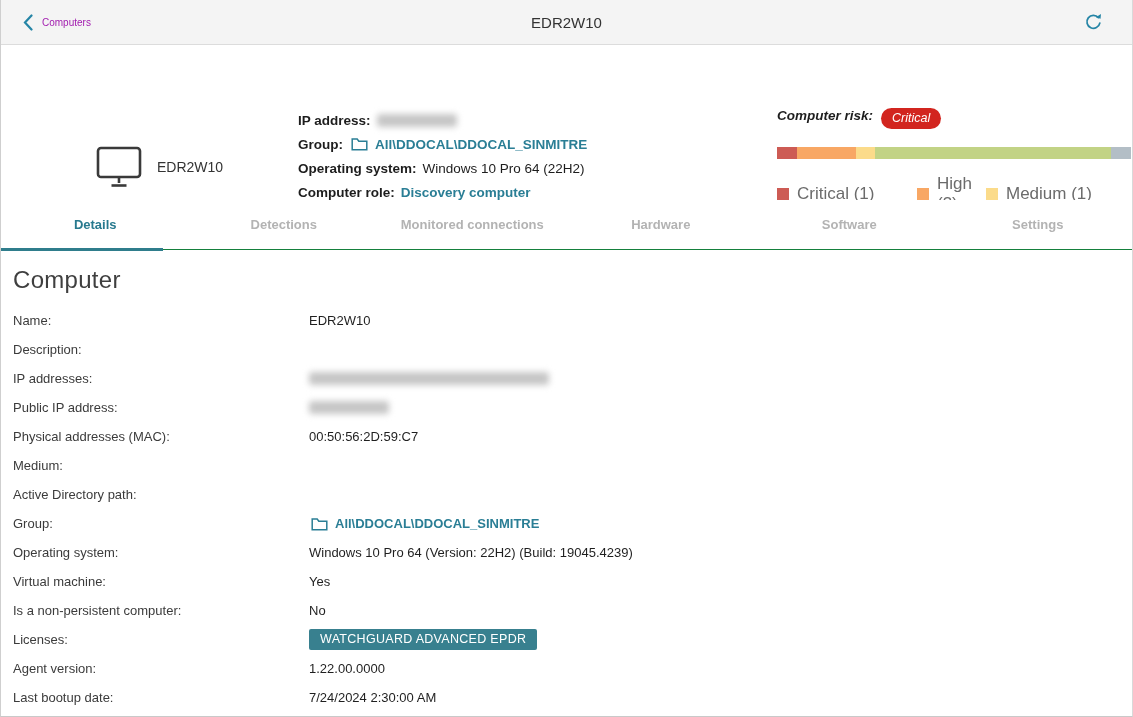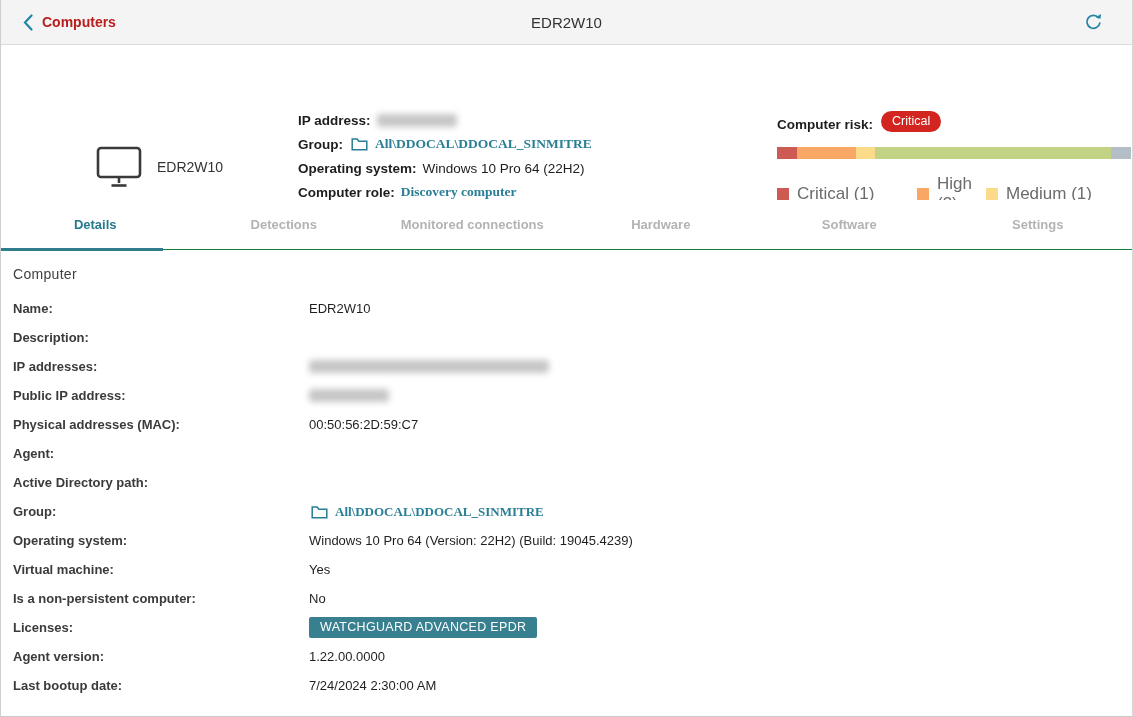--- a/index.html
+++ b/index.html
@@ -9,60 +9,60 @@
     position:relative; width:1133px; height:717px; background:#fff;
     border-left:1px solid #cfcfcf; border-right:1px solid #d9d9d9; border-bottom:1px solid #c9c9c9;
     overflow:hidden;
   }
   
   .topbar {
     position:relative; height:45px; background:#f4f4f4; border-bottom:1px solid #dcdcdc;
     display:flex; align-items:center;
   }
   .back-link { display:flex; align-items:center; gap:9px; margin-left:22px; cursor:pointer; }
-  .back-link span { color:#b91c1c; font-size:14px; font-weight:bold; }
+  .back-link span { color:#a21caf; font-size:10px; font-weight:normal; }
   .topbar-title {
     position:absolute; left:50%; top:50%; transform:translate(-50%,-50%);
     font-size:15px; color:#333;
   }
   .refresh-btn { position:absolute; right:28px; top:50%; transform:translateY(-50%); cursor:pointer; line-height:0; }
   
   .header { position:relative; height:155px; background:#fff; }
   .device { position:absolute; left:95px; top:100px; display:flex; align-items:center; gap:15px; }
   .device-name { font-size:14px; color:#333; }
   .info { position:absolute; left:297px; top:63px; }
   .info-line { height:24px; display:flex; align-items:center; font-size:13.5px; color:#1d1d1d;text-align:right; }
   .info-line b { font-weight:bold; margin-right:6px; }
-  .teal-link { color:#2a7e95; font-weight:bold; text-decoration:none; cursor:pointer;font-family:Liberation Serif, serif; }
+  .teal-link { color:#2a7e95; font-weight:bold; text-decoration:none; cursor:pointer; }
   .folder-ic { margin:0 7px 0 2px; line-height:0; }
   .blob { display:inline-block; height:13px; border-radius:3px; background:#c6c6c6; filter:blur(3px); vertical-align:middle; }
   .blob-80 { width:80px; } .blob-240 { width:240px; }
   
   .risk { position:absolute; left:776px; top:63px; width:354px; }
-  .risk-top { display:flex; align-items:flex-end; height:24px; }
+  .risk-top { display:flex; align-items:flex-start; height:24px;font-style:italic; }
   .risk-top b { font-size:13.5px; color:#1d1d1d; margin-right:8px; }
   .risk-badge { color:#fff; font-size:12.5px; padding:3px 11px 4px; border-radius:11px; }
   .risk-bar { display:flex; height:12px; width:354px; margin-top:15px; overflow:hidden; }
   .risk-bar div { height:100%; }
   .legend { display:flex; flex-wrap:wrap; margin-top:15px; row-gap:7px; }
   .legend-item { display:flex; align-items:center; gap:8px; font-size:17px; color:#6b6b6b; }
   .sw { width:12px; height:12px; flex-shrink:0; }
   .li-0 { width:104px; } .li-1 { width:105px;padding-left:36px; } .li-2 { width:145px; }
   .li-3 { width:112px; } .li-4 { width:auto; }
   
   .tabs { position:relative; height:50px; display:flex; border-bottom:1px solid #15803d; background:#fff; }
   .tab { flex:1; display:flex; align-items:center; justify-content:center;
          font-size:13px; font-weight:bold; color:#b3b3b3; cursor:pointer; }
   .tab.active { color:#27798e; }
   .tab-underline { position:absolute; left:0; bottom:-2px; width:161.9px; height:3px; background:#2f7d8c; }
   
   .content { padding:16px 0 0 12px; }
-  .section-title { font-size:14px; font-weight:normal; color:#3f3f3f; letter-spacing:0.3px; margin-bottom:12px; }
+  .section-title { font-size:24px; font-weight:normal; color:#3f3f3f; letter-spacing:0.3px; margin-bottom:12px; }
   .row { display:flex; align-items:center; min-height:29px; }
-  .row-label { width:296px; flex-shrink:0; font-size:13px; font-weight:bold; color:#3b3b3b; }
+  .row-label { width:296px; flex-shrink:0; font-size:13px; font-weight:normal; color:#3b3b3b; }
   .row-value { font-size:13px; color:#1f1f1f; display:flex; align-items:center; }
   .license-badge { background:#38808f; color:#fff; font-size:12.5px; letter-spacing:0.3px;
                    padding:3px 11px 4px; border-radius:2px; }
 </style>
 </head>
 <body>
 
 <div class="page">
 
   <div class="topbar">
@@ -183,21 +183,21 @@
       <div class="row-label">Public IP address:</div>
       <div class="row-value">
           <span class="blob blob-80"></span>
         </div>
     </div>
     <div class="row">
       <div class="row-label">Physical addresses (MAC):</div>
       <div class="row-value">00:50:56:2D:59:C7</div>
     </div>
     <div class="row">
-      <div class="row-label">Agent:</div>
+      <div class="row-label">Medium:</div>
       <div class="row-value"></div>
     </div>
     <div class="row">
       <div class="row-label">Active Directory path:</div>
       <div class="row-value"></div>
     </div>
     <div class="row">
       <div class="row-label">Group:</div>
       <div class="row-value">
         <span class="folder-ic">

